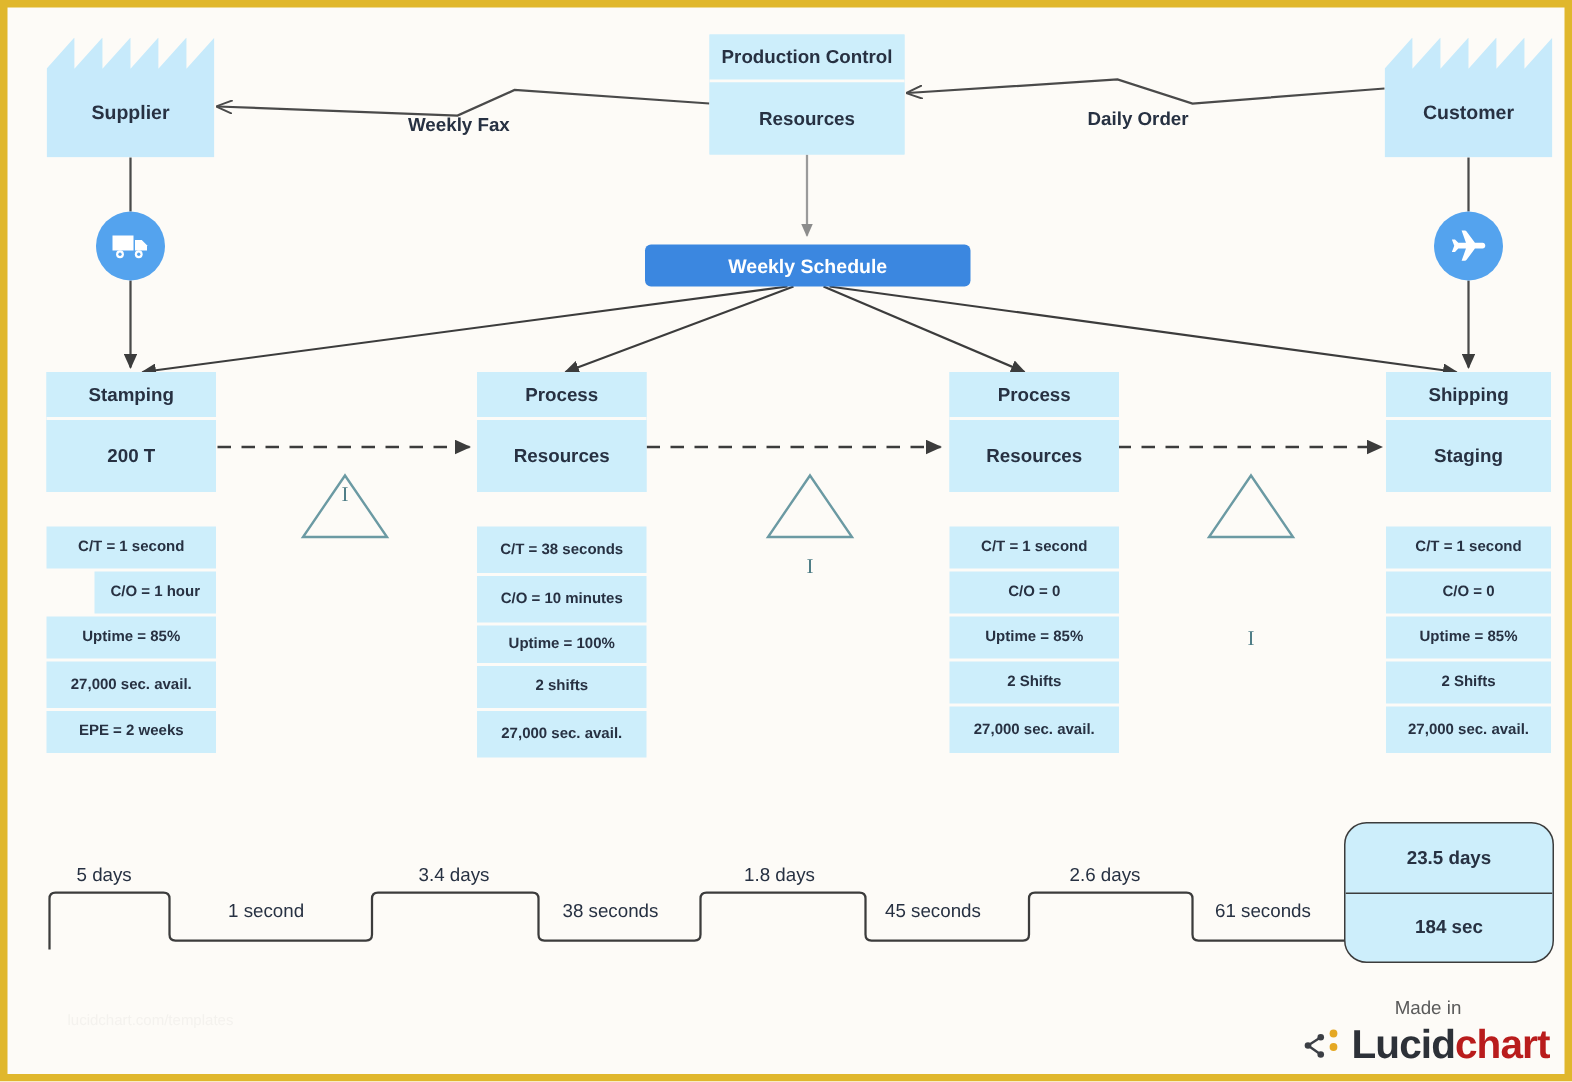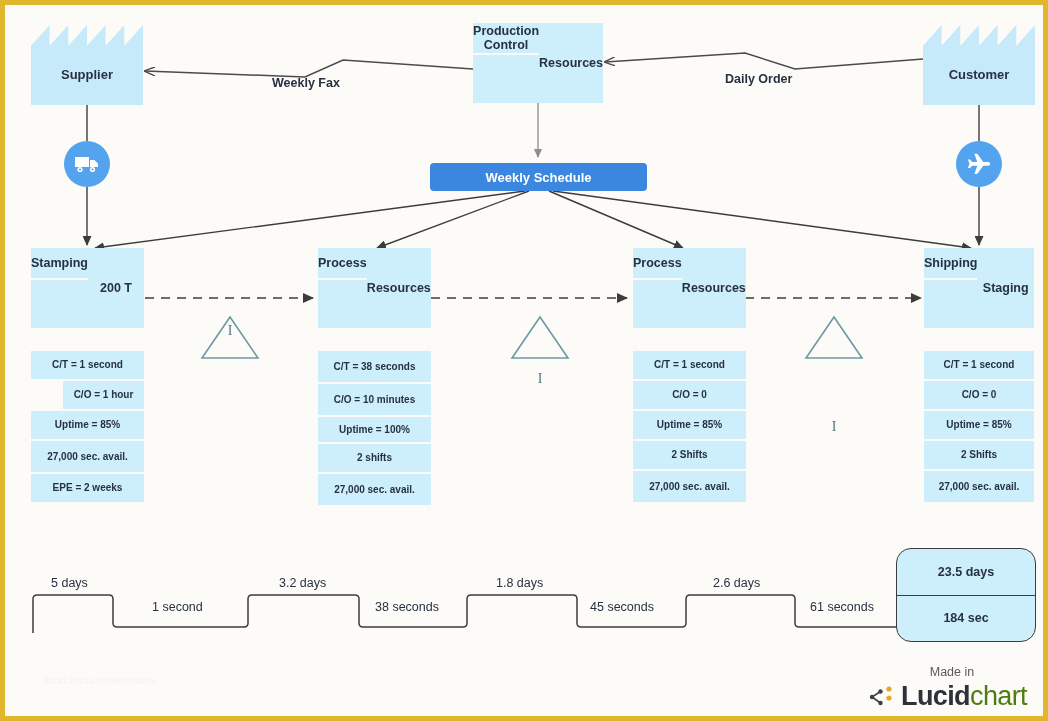--- a/index.html
+++ b/index.html
@@ -63,21 +63,21 @@
     display: flex;
     align-items: center;
     justify-content: center;
     color: #ffffff;
   }
 
   
   .twobox {
     background: #cdeefb;
     display: flex;
-    flex-direction: row;
+    flex-direction: column;
   }
   .twobox .hdr {
     background: #cdeefb;
     border-bottom: 2px solid #fdfbf7;
     display: flex; align-items: center; justify-content: center;
     color: #273142;
     font-size: 12.5px;
     font-weight: bold;
     text-align: center;
   }
@@ -173,21 +173,21 @@
     margin-bottom: 2px;
   }
   .credit .wordmark {
     font-size: 27px;
     color: #2d3138;
     letter-spacing: -0.6px;
     display: flex;
     align-items: center;
   }
   .credit .wordmark .lucid { font-weight: bold; }
-  .credit .wordmark .chart { font-weight: normal; color: #4d7c0f; }
+  .credit .wordmark .chart { font-weight: bold; color: #b91c1c; }
 
   .watermark {
     position: absolute;
     font-size: 10px;
     color: #f4f2ee;
     white-space: nowrap;
   }
 </style>
 </head>
 <body>
@@ -356,21 +356,21 @@
   </div>
   <div class="node databox-stack" style="left:919px; top:346px; width:110px;">
     <div class="databox" style="height:28px;">C/T = 1 second</div>
     <div class="databox" style="height:28px;">C/O = 0</div>
     <div class="databox" style="height:28px;">Uptime = 85%</div>
     <div class="databox" style="height:28px;">2 Shifts</div>
     <div class="databox" style="height:31px;">27,000 sec. avail.</div>
   </div>
 
   <div class="tl-label" style="left:46px; top:571px;">5 days</div>
-  <div class="tl-label" style="left:274px; top:571px;">3.2 days</div>
+  <div class="tl-label" style="left:274px; top:571px;">3.4 days</div>
   <div class="tl-label" style="left:491px; top:571px;">1.8 days</div>
   <div class="tl-label" style="left:708px; top:571px;">2.6 days</div>
 
   <div class="tl-label" style="left:147px; top:595px;">1 second</div>
   <div class="tl-label" style="left:370px; top:595px;">38 seconds</div>
   <div class="tl-label" style="left:585px; top:595px;">45 seconds</div>
   <div class="tl-label" style="left:805px; top:595px;">61 seconds</div>
 
   <div class="node totals-box" style="left:891px; top:543px; width:140px; height:94px;">
     <div class="trow top">23.5 days</div>

